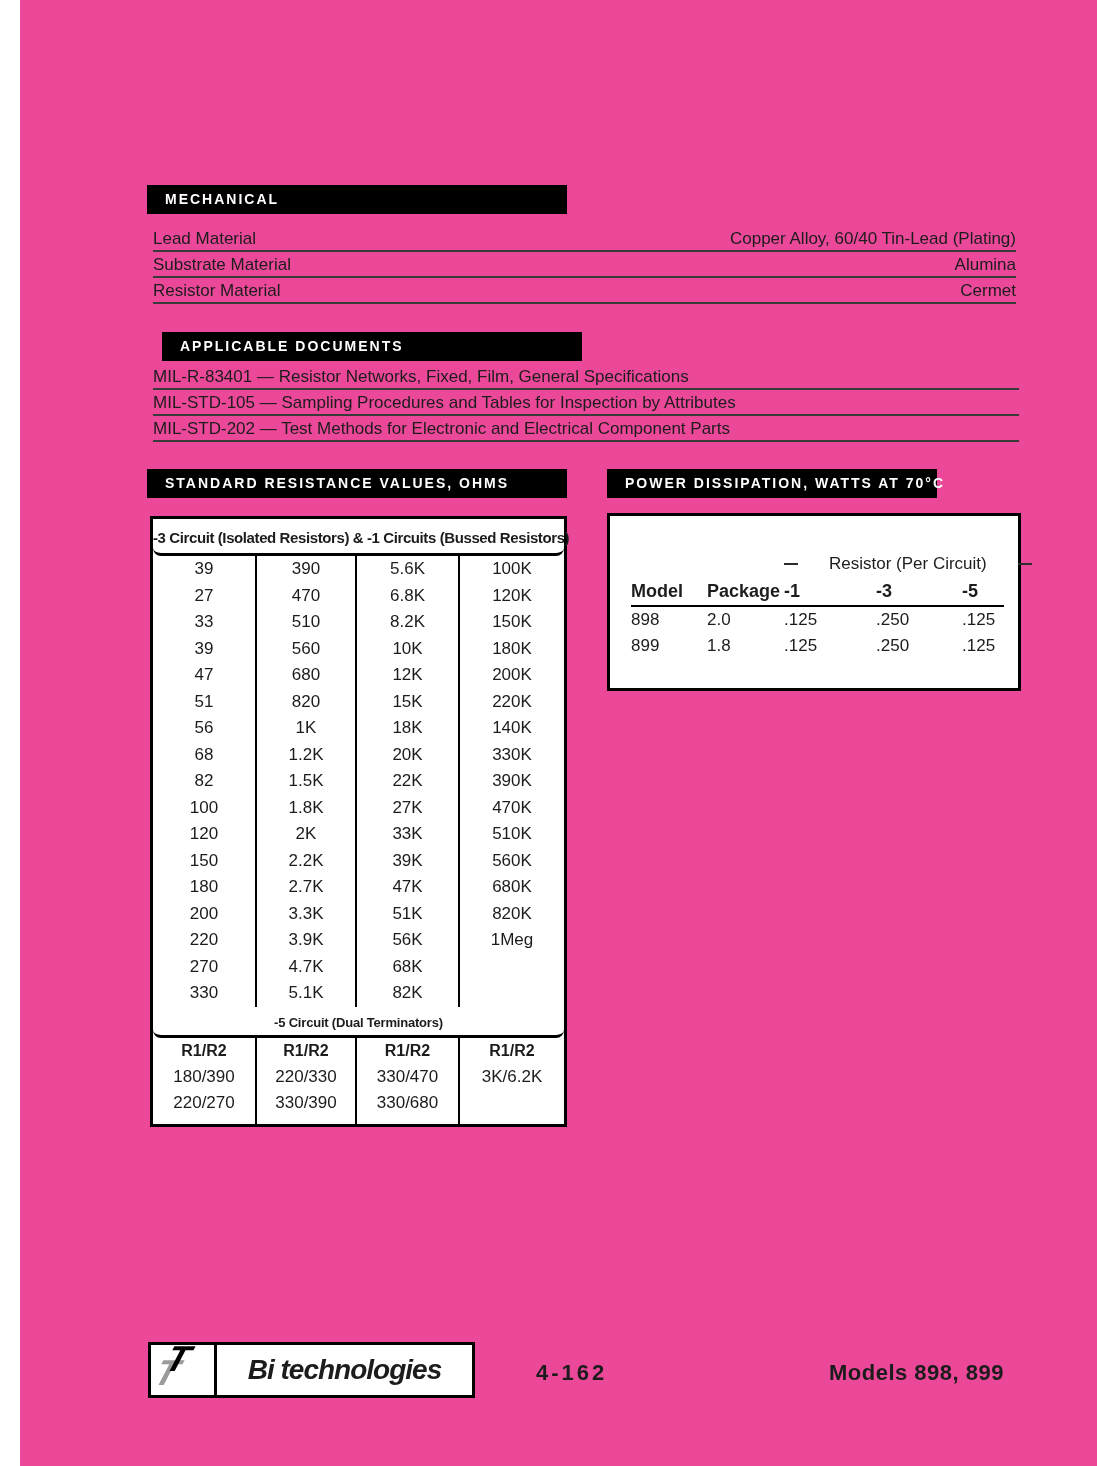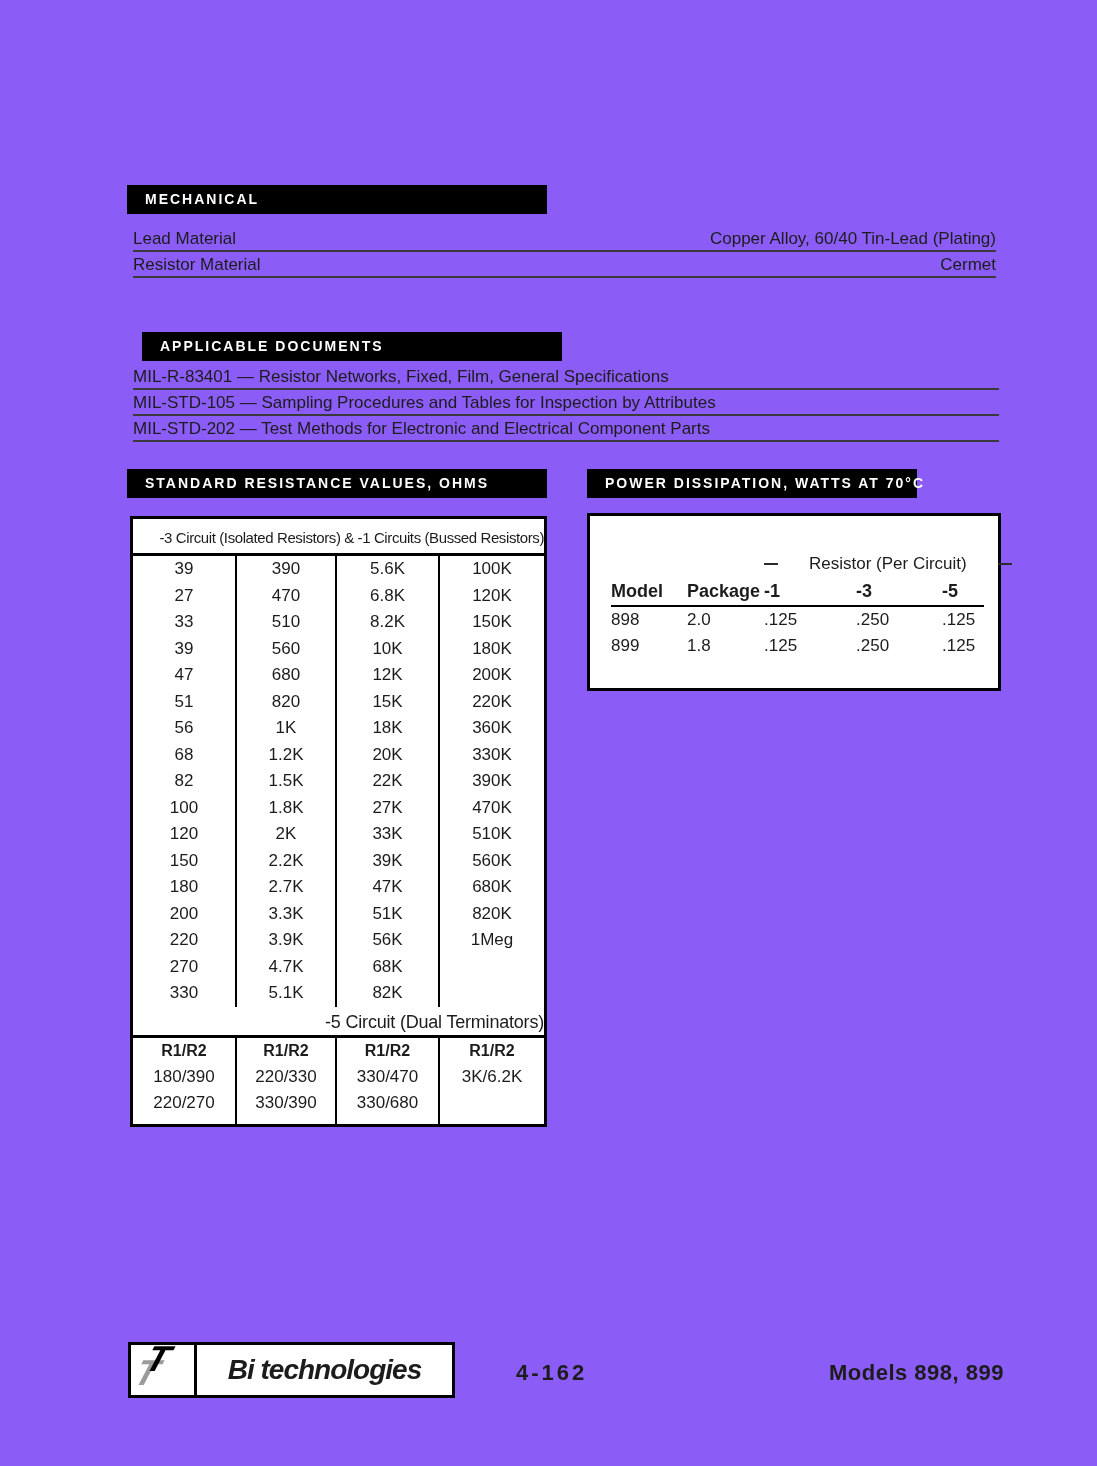--- a/index.html
+++ b/index.html
@@ -1,21 +1,21 @@
 <!DOCTYPE html>
 <html><head>
 <meta charset="utf-8">
 <style>
   * { margin:0; padding:0; box-sizing:border-box; }
   html,body { background:#ffffff; }
   body {
     width:1097px; height:1466px; position:relative; overflow:hidden;
     font-family:"Liberation Sans", sans-serif; color:#1c1c1c;
   }
-  .page { position:absolute; inset:0; background:#8b5cf6; }
+  .page { position:absolute; inset:0; background:#ec4899;margin-left:20px; }
 
   
   .bar {
     position:absolute; height:29px; background:#000; color:#fff;
     font-weight:bold; font-size:14px; letter-spacing:2px;
     line-height:29px; padding-left:18px; white-space:nowrap;
   }
   #mech-bar { left:127px; top:185px;  width:420px; }
   #docs-bar { left:142px; top:332px;  width:420px; }
   #res-bar  { left:127px; top:469px;  width:420px; }
@@ -36,28 +36,28 @@
     font-size:17px; display:flex; align-items:flex-end; padding-bottom:1px;
     white-space:nowrap;
   }
 
   
   #res-table {
     position:absolute; left:130px; top:516px; width:417px;
     border:3px solid #000; background:#fff;
   }
   .res-title {
-    height:37px; line-height:37px; text-align:right;
-    font-weight:normal; font-size:15px; letter-spacing:-0.4px;
-    white-space:nowrap; border-bottom:3px solid #000;
+    height:37px; line-height:37px; text-align:center;
+    font-weight:bold; font-size:15px; letter-spacing:-0.4px;
+    white-space:nowrap; border-bottom:3px solid #000;border-radius:8px;
   }
   #res-grid { display:grid; grid-template-columns:104px 100px 103px 1fr; grid-auto-rows:26.5px; }
   .res-cell { text-align:center; font-size:17px; line-height:26.5px; }
   .res-cell.vline { border-right:2px solid #000; }
-  .dual-title { border-top:0; height:31px; line-height:31px; border-bottom:3px solid #000; font-size:18px; letter-spacing:-0.2px; }
+  .dual-title { border-top:0; height:31px; line-height:31px; border-bottom:3px solid #000; font-size:13px; letter-spacing:-0.2px; }
   #dual-grid { display:grid; grid-template-columns:104px 100px 103px 1fr; }
   .dual-col { padding-bottom:8px; text-align:center; }
   .dual-col.vline { border-right:2px solid #000; }
   .dual-head { display:block; font-weight:bold; font-size:16px; line-height:26px; }
   .dual-val  { display:block; font-size:17px; line-height:26px; }
 
   
   #pow-table {
     position:absolute; left:587px; top:513px; width:414px; height:178px;
     border:3px solid #000; background:#fff;
@@ -101,20 +101,24 @@
 
 <div class="page">
 
   <div class="bar" id="mech-bar">
     <span>MECHANICAL</span>
   </div>
   <div id="mech-rows">
       <div class="kv-row">
         <span class="kv-label">Lead Material</span>
         <span class="kv-value">Copper Alloy, 60/40 Tin-Lead (Plating)</span>
+      </div>
+      <div class="kv-row">
+        <span class="kv-label">Substrate Material</span>
+        <span class="kv-value">Alumina</span>
       </div>
       <div class="kv-row">
         <span class="kv-label">Resistor Material</span>
         <span class="kv-value">Cermet</span>
       </div>
     </div>
 
   <div class="bar" id="docs-bar">
     <span>APPLICABLE DOCUMENTS</span>
   </div>
@@ -154,21 +158,21 @@
         <div class="res-cell vline">680</div>
         <div class="res-cell vline">12K</div>
         <div class="res-cell">200K</div>
         <div class="res-cell vline">51</div>
         <div class="res-cell vline">820</div>
         <div class="res-cell vline">15K</div>
         <div class="res-cell">220K</div>
         <div class="res-cell vline">56</div>
         <div class="res-cell vline">1K</div>
         <div class="res-cell vline">18K</div>
-        <div class="res-cell">360K</div>
+        <div class="res-cell">140K</div>
         <div class="res-cell vline">68</div>
         <div class="res-cell vline">1.2K</div>
         <div class="res-cell vline">20K</div>
         <div class="res-cell">330K</div>
         <div class="res-cell vline">82</div>
         <div class="res-cell vline">1.5K</div>
         <div class="res-cell vline">22K</div>
         <div class="res-cell">390K</div>
         <div class="res-cell vline">100</div>
         <div class="res-cell vline">1.8K</div>

